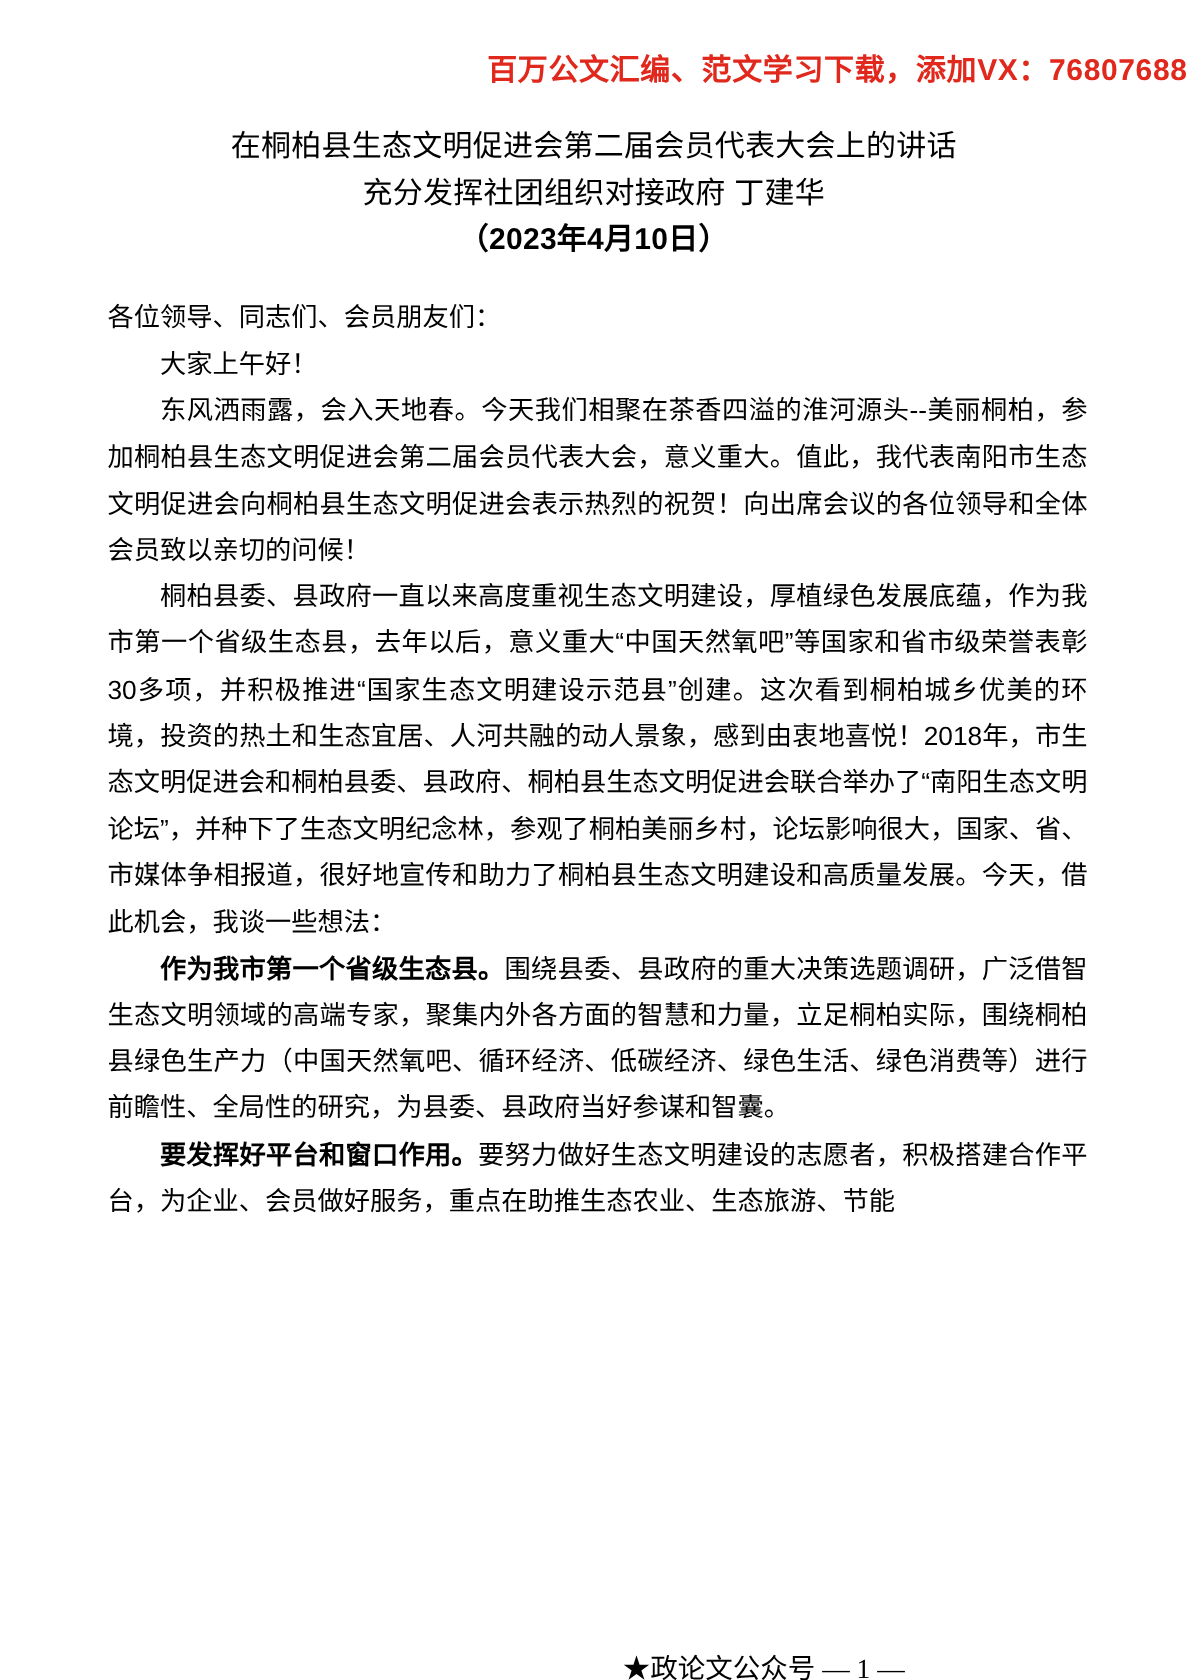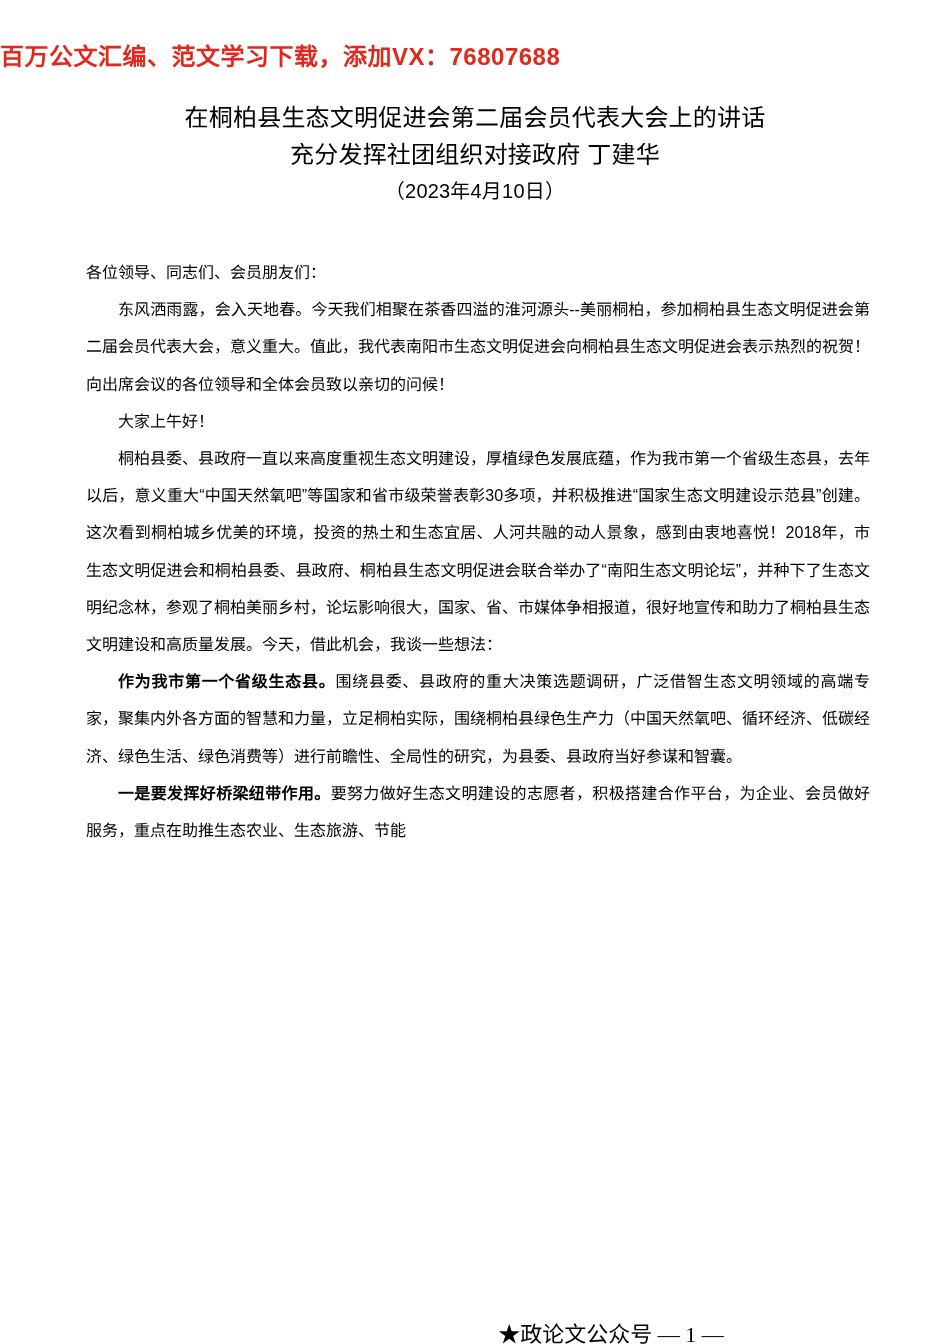--- a/index.html
+++ b/index.html
@@ -23,21 +23,21 @@
     inset: 0;
     padding: 0;
   }
 
   
   .promo-banner {
     position: absolute;
     top: 40px;
     left: 0;
     width: 950px;
-    text-align: left;
+    text-align: right;
     color: #e0281c;
     font-size: 24px;
     font-weight: 700;
     letter-spacing: 0.5px;
     line-height: 34px;
     white-space: nowrap;
   }
 
   
   .title-block {
@@ -53,33 +53,33 @@
     line-height: 37px;
     letter-spacing: 0.2px;
   }
   .doc-byline {
     font-size: 24px;
     font-weight: 400;
     line-height: 37px;
     letter-spacing: 0.2px;
   }
   .doc-date {
-    font-size: 20px;
-    font-weight: 400;
+    font-size: 24px;
+    font-weight: 700;
     line-height: 37px;
     letter-spacing: 0.2px;
   }
 
   
   .body-text {
     position: absolute;
-    top: 254px;
+    top: 236px;
     left: 86px;
     width: 784px;
-    font-size: 16px;
+    font-size: 21px;
     line-height: 37.2px;
     text-align: justify;
     text-justify: inter-character;
   }
   .body-text p {
     margin: 0;
     text-align: justify;
     text-justify: inter-character;
     text-indent: 0;
   }
@@ -118,30 +118,30 @@
   <div class="title-block">
     <div class="doc-title">在桐柏县生态文明促进会第二届会员代表大会上的讲话</div>
     <div class="doc-byline">充分发挥社团组织对接政府  丁建华</div>
     <div class="doc-date">（2023年4月10日）</div>
   </div>
 
   <div class="body-text">
 
     <p>各位领导、同志们、会员朋友们：</p>
 
+    <p class="indent">大家上午好！</p>
+
     <p class="indent">东风洒雨露，会入天地春。今天我们相聚在茶香四溢的淮河源头--美丽桐柏，参加桐柏县生态文明促进会第二届会员代表大会，意义重大。值此，我代表南阳市生态文明促进会向桐柏县生态文明促进会表示热烈的祝贺！向出席会议的各位领导和全体会员致以亲切的问候！</p>
-
-    <p class="indent">大家上午好！</p>
 
     <p class="indent">桐柏县委、县政府一直以来高度重视生态文明建设，厚植绿色发展底蕴，作为我市第一个省级生态县，去年以后，意义重大“中国天然氧吧”等国家和省市级荣誉表彰30多项，并积极推进“国家生态文明建设示范县”创建。这次看到桐柏城乡优美的环境，投资的热土和生态宜居、人河共融的动人景象，感到由衷地喜悦！2018年，市生态文明促进会和桐柏县委、县政府、桐柏县生态文明促进会联合举办了“南阳生态文明论坛”，并种下了生态文明纪念林，参观了桐柏美丽乡村，论坛影响很大，国家、省、市媒体争相报道，很好地宣传和助力了桐柏县生态文明建设和高质量发展。今天，借此机会，我谈一些想法：</p>
 
 
     <p class="indent"><span class="bold">作为我市第一个省级生态县。</span><span>围绕县委、县政府的重大决策选题调研，广泛借智生态文明领域的高端专家，聚集内外各方面的智慧和力量，立足桐柏实际，围绕桐柏县绿色生产力（中国天然氧吧、循环经济、低碳经济、绿色生活、绿色消费等）进行前瞻性、全局性的研究，为县委、县政府当好参谋和智囊。</span></p>
 
-    <p class="indent"><span class="bold">一是要发挥好桥梁纽带作用。</span><span>要努力做好生态文明建设的志愿者，积极搭建合作平台，为企业、会员做好服务，重点在助推生态农业、生态旅游、节能</span></p>
+    <p class="indent"><span class="bold">要发挥好平台和窗口作用。</span><span>要努力做好生态文明建设的志愿者，积极搭建合作平台，为企业、会员做好服务，重点在助推生态农业、生态旅游、节能</span></p>
 
   </div>
 
   <div class="footer">
     <span class="footer-inner"><span>★政论文公众号</span><span> </span><span>— 1 —</span></span>
   </div>
 
 </div>
 
 </body></html>

